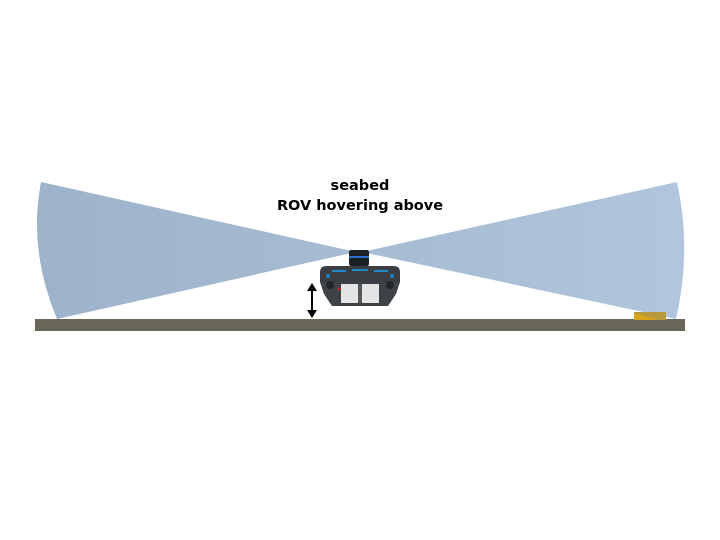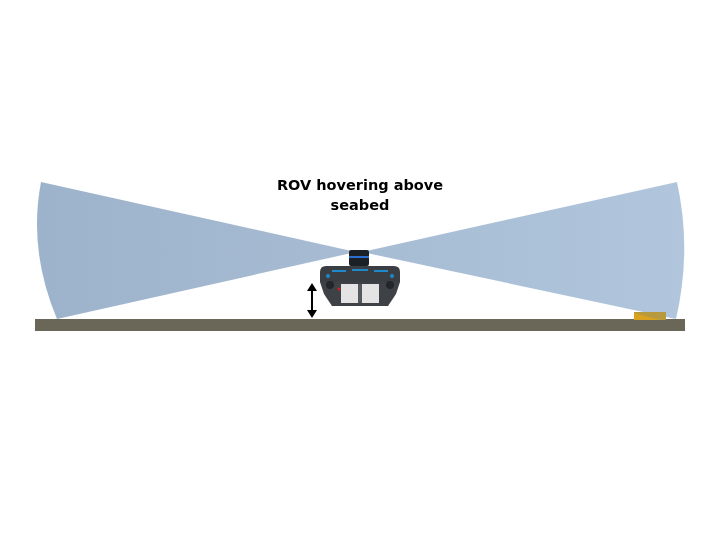--- a/index.html
+++ b/index.html
@@ -58,15 +58,15 @@
   </g>
 
   <g>
     <line x1="312" y1="288" x2="312" y2="313" stroke="#000" stroke-width="2"></line>
     <polygon points="312,283 307,291 317,291" fill="#000"></polygon>
     <polygon points="312,318 307,310 317,310" fill="#000"></polygon>
   </g>
 </svg>
 
 <div class="caption">
+  <div>seabed</div>
   <div>ROV hovering above</div>
-  <div>seabed</div>
 </div>
 
 </body></html>

